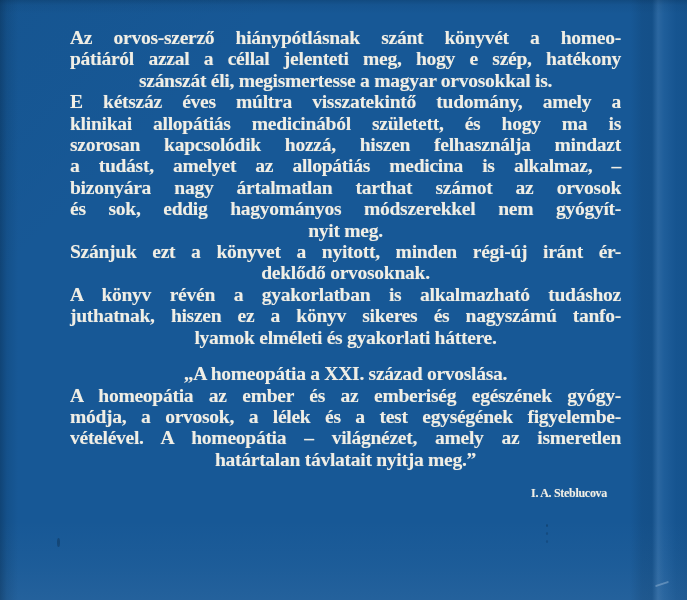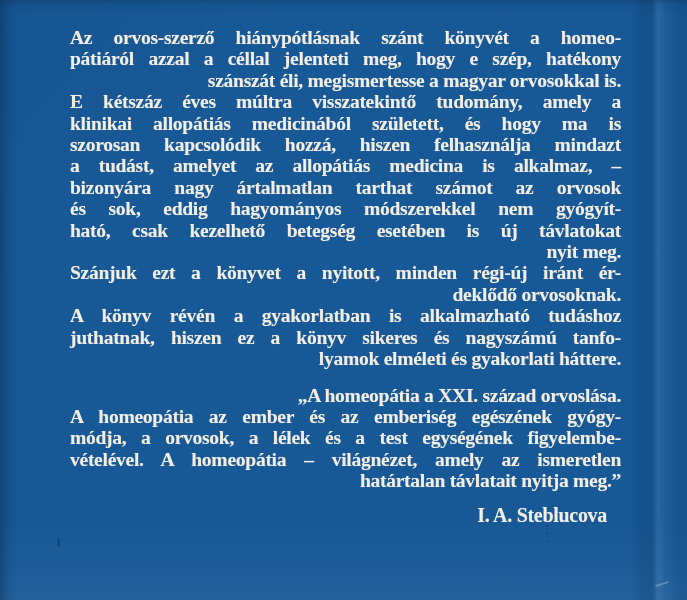--- a/index.html
+++ b/index.html
@@ -27,28 +27,28 @@
     left: 70px;
     top: 27px;
     width: 551px;
     color: #F0EEE5;
     font-weight: bold;
     font-size: 19.6px;
     line-height: 21.4px;
     letter-spacing: -0.3px;
     text-shadow: 0 0 1px rgba(240,238,229,0.35);
   }
-  .line { text-align: right; }
+  .line { text-align: center; }
   .line.j { text-align: justify; text-align-last: justify; }
   .quote { margin-top: 15px; }
   .signature {
     margin-top: 13px;
     text-align: right;
     padding-right: 14px;
-    font-size: 20px;
+    font-size: 12px;
   }
   
   .speck {
     position: absolute;
     pointer-events: none;
     background: rgba(14,48,82,0.45);
     border-radius: 50%;
   }
   .speck.s1 { left: 57px; top: 538px; width: 3px; height: 9px; }
   .speck.s2 { left: 546px; top: 524px; width: 2px; height: 3px; box-shadow: 0 8px 0 rgba(14,48,82,0.35), 0 16px 0 rgba(14,48,82,0.3); }
@@ -65,21 +65,20 @@
           <div class="line j">pátiáról azzal a céllal jelenteti meg, hogy e szép, hatékony</div>
           <div class="line">szánszát éli, megismertesse a magyar orvosokkal is.</div>
         </div>
         <div class="para">
           <div class="line j">E kétszáz éves múltra visszatekintő tudomány, amely a</div>
           <div class="line j">klinikai allopátiás medicinából született, és hogy ma is</div>
           <div class="line j">szorosan kapcsolódik hozzá, hiszen felhasználja mindazt</div>
           <div class="line j">a tudást, amelyet az allopátiás medicina is alkalmaz, –</div>
           <div class="line j">bizonyára nagy ártalmatlan tarthat számot az orvosok</div>
           <div class="line j">és sok, eddig hagyományos módszerekkel nem gyógyít-</div>
-          <div class="line j">ható, csak kezelhető betegség esetében is új távlatokat</div>
           <div class="line">nyit meg.</div>
         </div>
         <div class="para">
           <div class="line j">Szánjuk ezt a könyvet a nyitott, minden régi-új iránt ér-</div>
           <div class="line">deklődő orvosoknak.</div>
         </div>
         <div class="para">
           <div class="line j">A könyv révén a gyakorlatban is alkalmazható tudáshoz</div>
           <div class="line j">juthatnak, hiszen ez a könyv sikeres és nagyszámú tanfo-</div>
           <div class="line">lyamok elméleti és gyakorlati háttere.</div>

